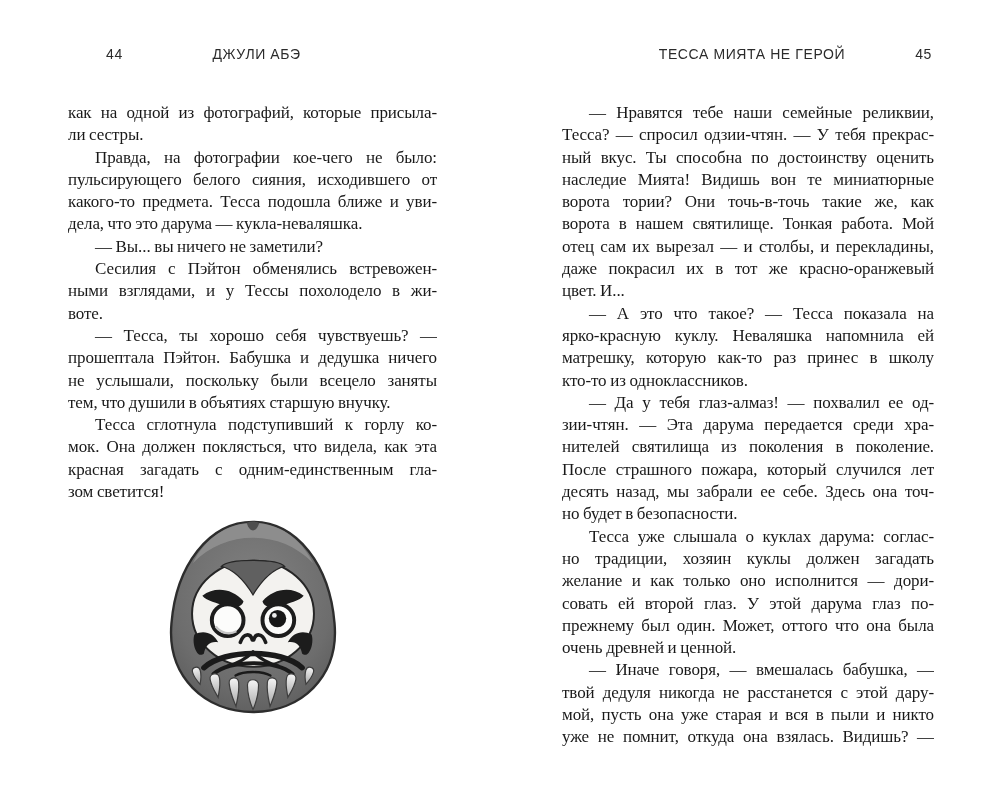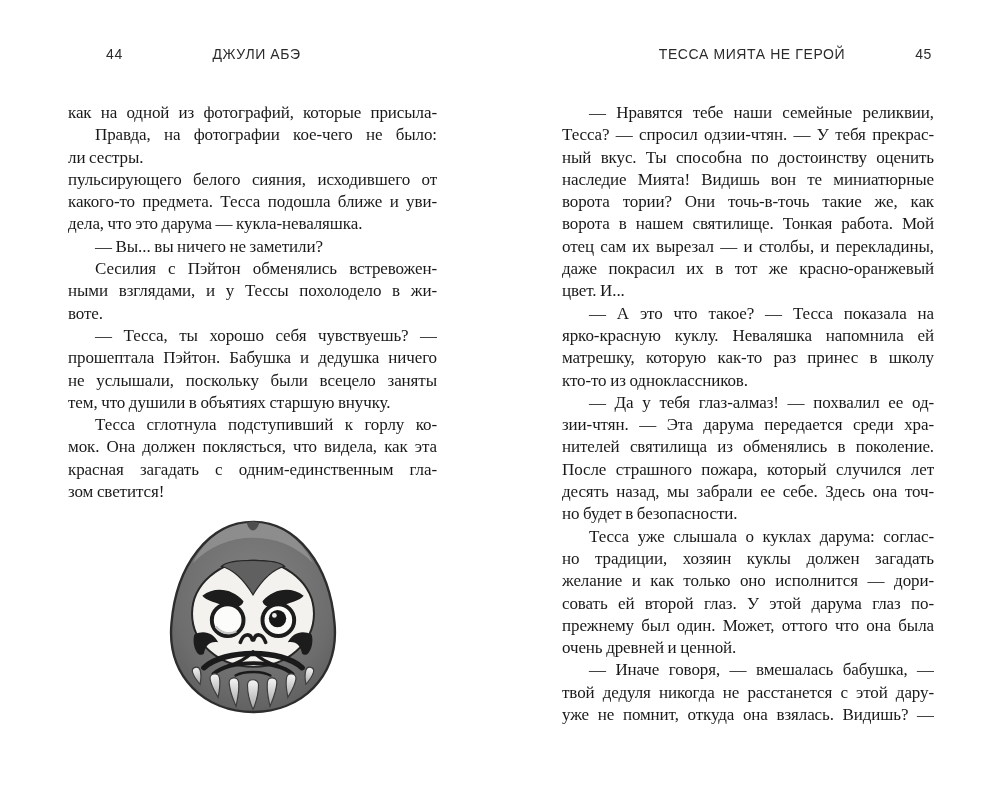--- a/index.html
+++ b/index.html
@@ -59,22 +59,22 @@
 </head>
 <body>
 
 <div class="page page-left">
   <div class="page-header">
     <span class="page-number outer-left">44</span>
     <span class="running-head">ДЖУЛИ АБЭ</span>
   </div>
   <div class="text-block" id="left-text">
       <div class="line">как на одной из фотографий, которые присыла-</div>
+      <div class="line end">ли сестры.</div>
       <div class="line indent">Правда, на фотографии кое-чего не было:</div>
-      <div class="line end">ли сестры.</div>
       <div class="line">пульсирующего белого сияния, исходившего от</div>
       <div class="line">какого-то предмета. Тесса подошла ближе и уви-</div>
       <div class="line end">дела, что это дарума — кукла-неваляшка.</div>
       <div class="line indent end">— Вы... вы ничего не заметили?</div>
       <div class="line indent">Сесилия с Пэйтон обменялись встревожен-</div>
       <div class="line">ными взглядами, и у Тессы похолодело в жи-</div>
       <div class="line end">воте.</div>
       <div class="line indent">— Тесса, ты хорошо себя чувствуешь? —</div>
       <div class="line">прошептала Пэйтон. Бабушка и дедушка ничего</div>
       <div class="line">не услышали, поскольку были всецело заняты</div>
@@ -145,27 +145,28 @@
       <div class="line">ворота в нашем святилище. Тонкая работа. Мой</div>
       <div class="line">отец сам их вырезал — и столбы, и перекладины,</div>
       <div class="line">даже покрасил их в тот же красно-оранжевый</div>
       <div class="line end">цвет. И...</div>
       <div class="line indent">— А это что такое? — Тесса показала на</div>
       <div class="line">ярко-красную куклу. Неваляшка напомнила ей</div>
       <div class="line">матрешку, которую как-то раз принес в школу</div>
       <div class="line end">кто-то из одноклассников.</div>
       <div class="line indent">— Да у тебя глаз-алмаз! — похвалил ее од-</div>
       <div class="line">зии-чтян. — Эта дарума передается среди хра-</div>
-      <div class="line">нителей святилища из обменялись в поколение.</div>
+      <div class="line">нителей святилища из поколения в поколение.</div>
       <div class="line">После страшного пожара, который случился лет</div>
       <div class="line">десять назад, мы забрали ее себе. Здесь она точ-</div>
       <div class="line end">но будет в безопасности.</div>
       <div class="line indent">Тесса уже слышала о куклах дарума: соглас-</div>
       <div class="line">но традиции, хозяин куклы должен загадать</div>
       <div class="line">желание и как только оно исполнится — дори-</div>
       <div class="line">совать ей второй глаз. У этой дарума глаз по-</div>
       <div class="line">прежнему был один. Может, оттого что она была</div>
       <div class="line end">очень древней и ценной.</div>
       <div class="line indent">— Иначе говоря, — вмешалась бабушка, —</div>
       <div class="line">твой дедуля никогда не расстанется с этой дару-</div>
+      <div class="line">мой, пусть она уже старая и вся в пыли и никто</div>
       <div class="line">уже не помнит, откуда она взялась. Видишь? —</div>
     </div>
 </div>
 
 </body></html>

